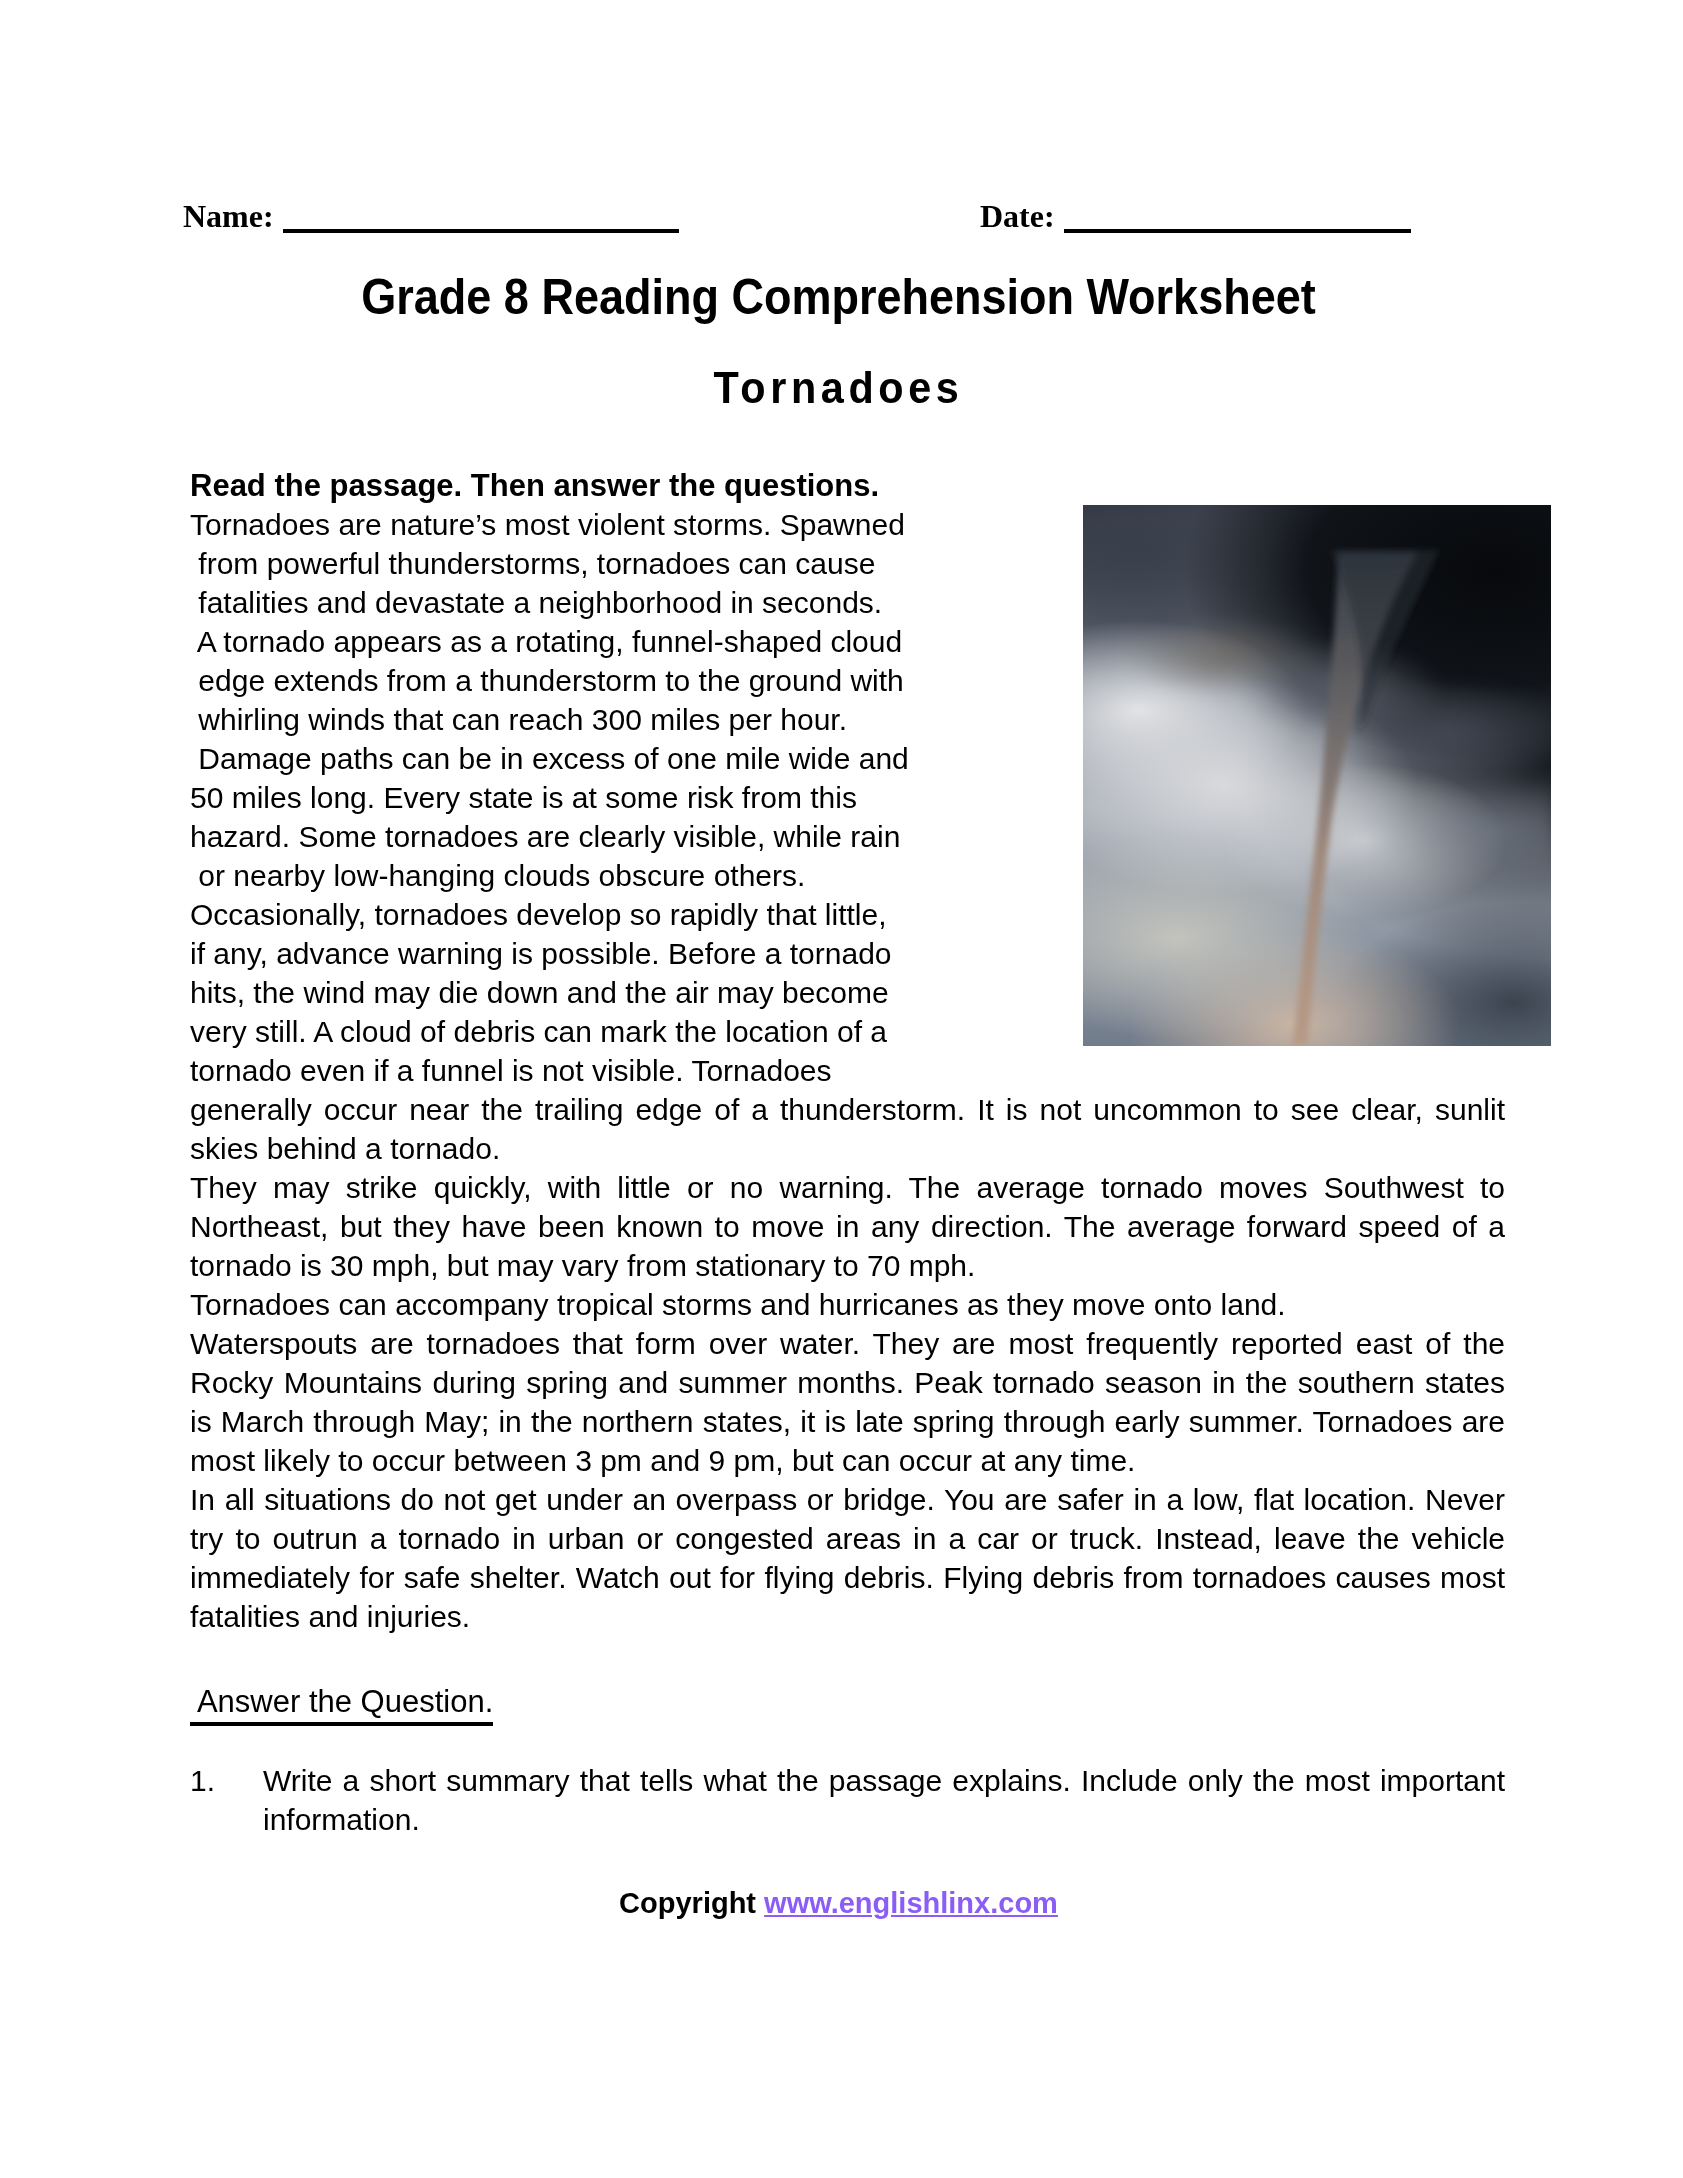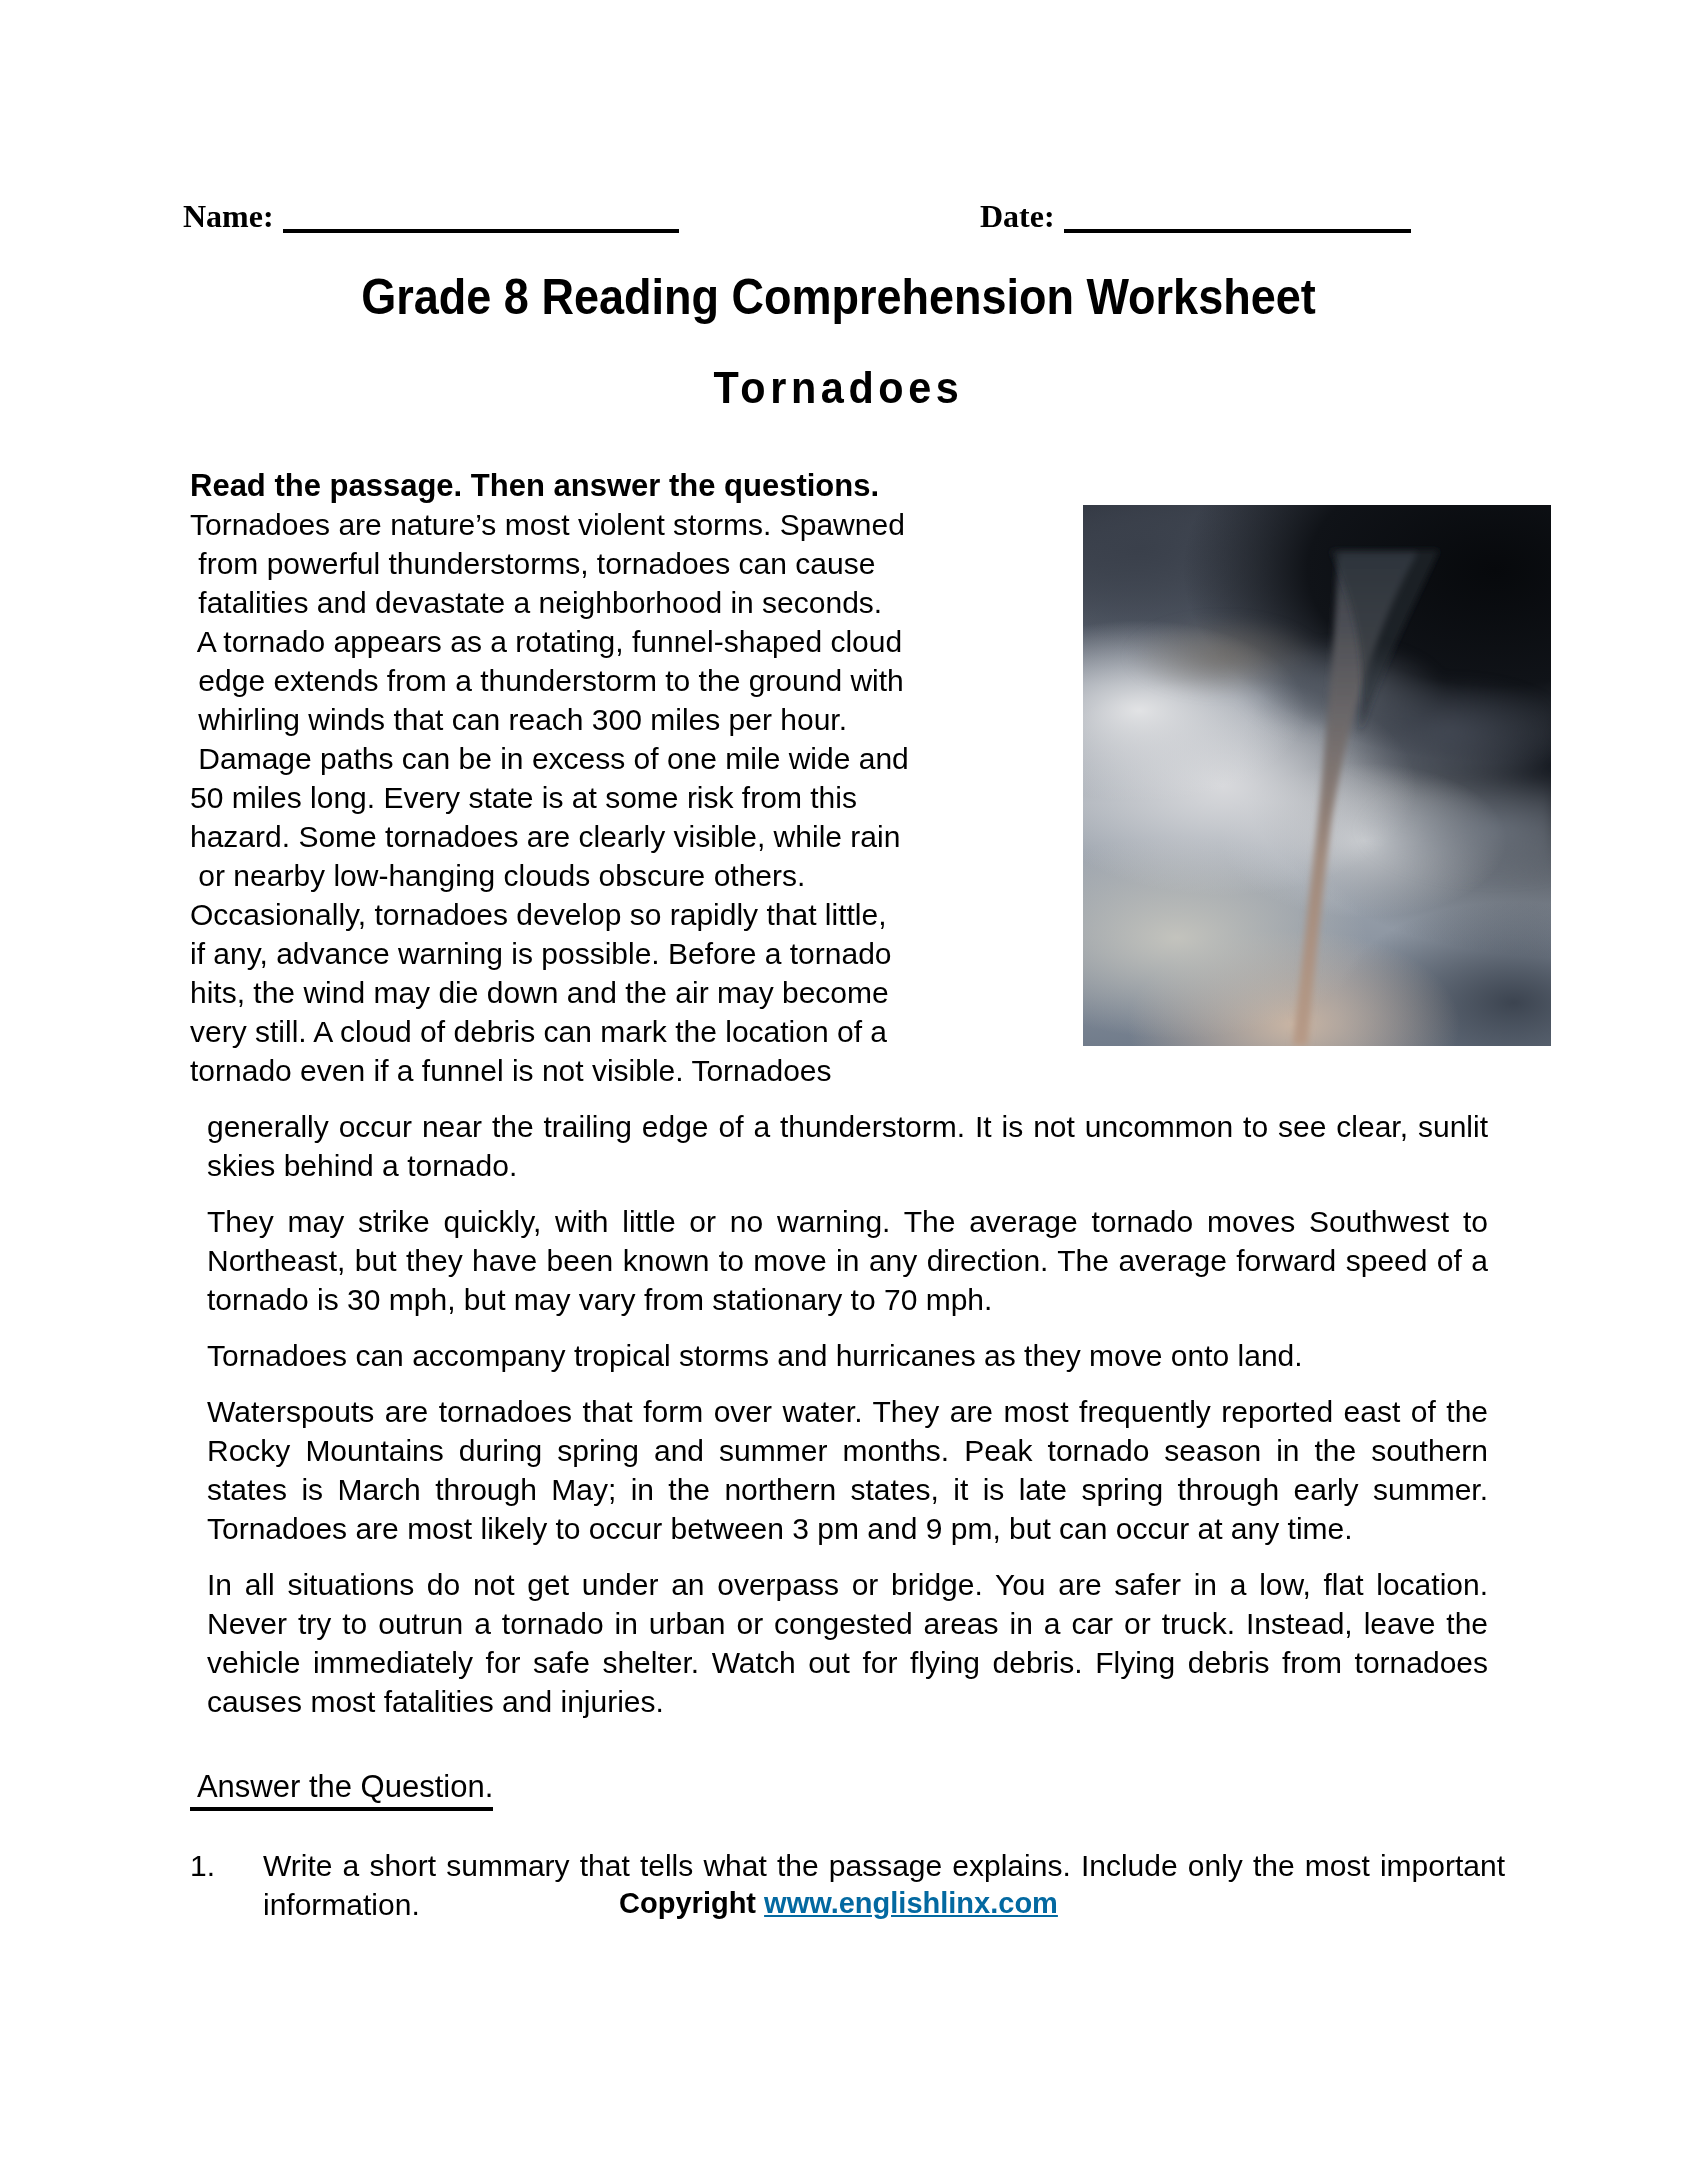--- a/index.html
+++ b/index.html
@@ -30,21 +30,21 @@
     transform:scaleX(0.92);
   }
 
   
   .content {
     position:absolute; left:190px; top:466px; width:1315px;
     font-size:30px; line-height:39px;
   }
   .instructions { font-weight:bold; font-size:31px; line-height:39px; }
   .passage-line { white-space:pre; }
-  .para { margin:17px; text-align:justify; }
+  .para { margin:0; text-align:justify; }
 
   
   .photo {
     float:right; width:468px; height:541px;
     margin:0 -46px 10px 26px;
     position:relative; overflow:hidden;
     background:
       radial-gradient(ellipse 257px 139px at 12% 38%, #e2e3e5 0%, rgba(226,227,229,0) 65%),
       radial-gradient(ellipse 297px 168px at 30% 52%, #d8d9dc 0%, rgba(216,217,220,0) 65%),
       radial-gradient(ellipse 238px 129px at 60% 62%, #c6c9cd 0%, rgba(198,201,205,0) 60%),
@@ -73,21 +73,21 @@
   .answer-heading .ul { white-space:pre; border-bottom:4px solid #000; padding-bottom:3px; }
   .question { display:flex; margin-top:40px; }
   .q-num { flex:none; width:73px; }
   .q-text { flex:1; text-align:justify; }
 
   
   .footer {
     position:absolute; top:1887px; left:0; width:100%;
     text-align:center; font-weight:bold; font-size:29px;
   }
-  .footer a { color:#0369a1; text-decoration:underline; font-weight:bold; }
+  .footer a { color:#8b5cf6; text-decoration:underline; font-weight:bold; }
 </style>
 </head>
 <body>
 
 <div class="page">
 
   <div class="hdr-field hdr-name">
     <span>Name:</span><span class="blank-line name"></span>
   </div>
   <div class="hdr-field hdr-date">

